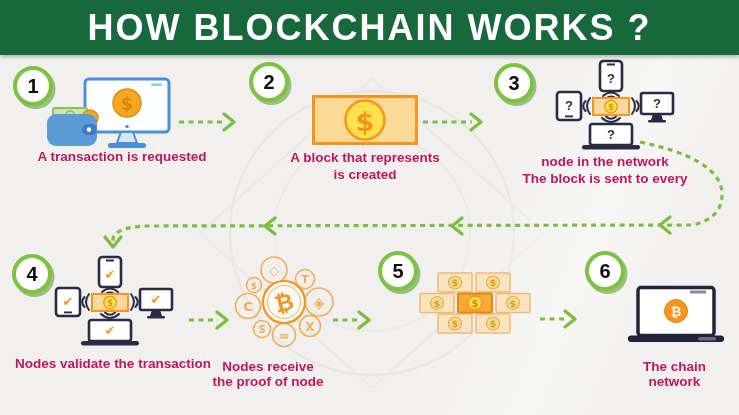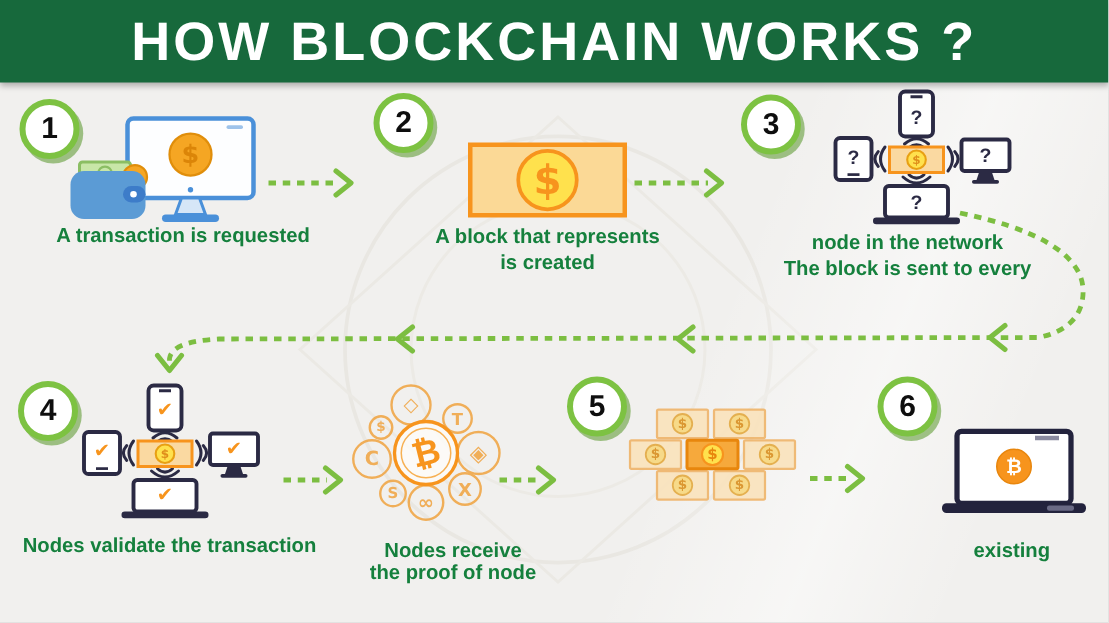--- a/index.html
+++ b/index.html
@@ -24,21 +24,21 @@
   }
   .badge{
     position:absolute;width:32px;height:32px;border-radius:50%;
     background:#ffffff;border:4px solid #7DC242;
     box-shadow:2.5px 3px 0 rgba(86,150,40,.55);
     display:flex;align-items:center;justify-content:center;
     color:#0e0e0e;font-weight:700;font-size:20px;z-index:4;
   }
   .caption{
     position:absolute;font-weight:700;font-size:13.5px;line-height:15px;
-    color:#15803d;text-align:center;z-index:4;
+    color:#be185d;text-align:center;z-index:4;
   }
   .caption span{display:block;}
   .caption.lh16 span{line-height:16.5px;}
   .caption.lh17 span{line-height:17px;}
   .iconbox{position:absolute;z-index:3;}
   svg{display:block;overflow:visible;}
   .devtext{font-weight:700;fill:#2B2A44;font-family:"Liberation Sans",sans-serif;}
   .checktext{font-weight:700;fill:#F7941D;font-family:"DejaVu Sans",sans-serif;}
   .cointext{font-weight:700;font-family:"DejaVu Sans",sans-serif;}
 </style>
@@ -233,21 +233,21 @@
       <text x="26" y="29.5" dominant-baseline="central" font-size="9" class="cointext" fill="#F0A33F">$</text>
     </g>
     <g>
       <circle cx="56" cy="46" r="21" fill="#FFFDF9" fill-opacity="0.75" stroke="#F7941D" stroke-width="2.2"></circle>
       <circle cx="56" cy="46" r="16.5" fill="none" stroke="#F7B154" stroke-width="1"></circle>
       <g transform="rotate(-14 56 46)">
         <text x="56" y="46.8" text-anchor="middle" dominant-baseline="central" font-size="23" class="cointext" fill="#F7941D">₿</text>
       </g>
     </g>
   </svg>
-  <div class="caption" style="left:224px;top:359px;width:156px">
+  <div class="caption" style="left:190px;top:359px;width:156px">
     <span>Nodes receive</span>
     <span>the proof of node</span>
   </div>
 
   <div class="badge" style="left:378px;top:251px">
     <span>5</span>
   </div>
   <svg class="iconbox" style="left:420px;top:272px" width="112" height="62" viewBox="0 0 112 62">
     <g>
       <g opacity="0.9">
@@ -287,16 +287,17 @@
     <g>
       <rect x="10" y="1.5" width="76" height="48" rx="3" fill="#ffffff" stroke="#23233D" stroke-width="3.5"></rect>
       <rect x="62" y="4.5" width="16" height="3" fill="#8A8AA0"></rect>
       <circle cx="48" cy="25" r="11.5" fill="#F7941D" stroke="#E8860D" stroke-width="1"></circle>
       <text x="48" y="25.8" text-anchor="middle" dominant-baseline="central" font-size="13" class="cointext" fill="#ffffff">₿</text>
       <rect x="0" y="49.5" width="96" height="6.5" rx="3" fill="#23233D"></rect>
       <rect x="70" y="51" width="18" height="3.5" rx="1.5" fill="#6A6A85"></rect>
     </g>
   </svg>
   <div class="caption" style="left:612px;top:359px;width:125px">
-    <span>existing</span>
+    <span>The chain</span>
+    <span>network</span>
   </div>
 
 </div>
 
 </body></html>

